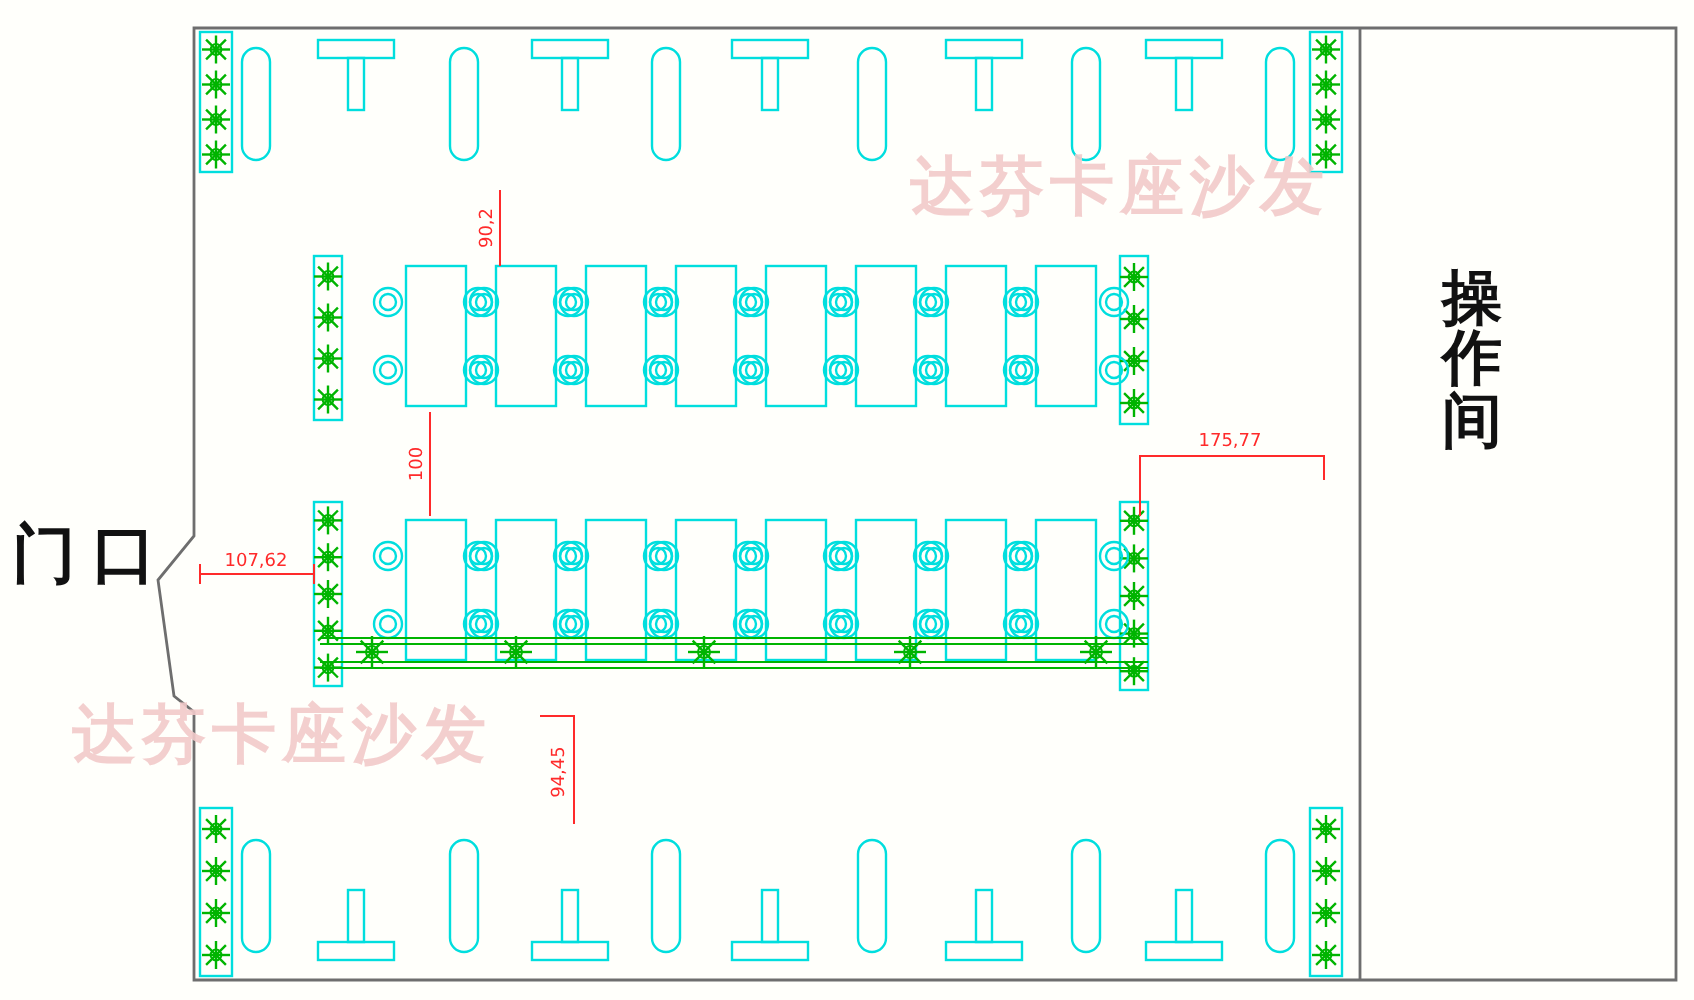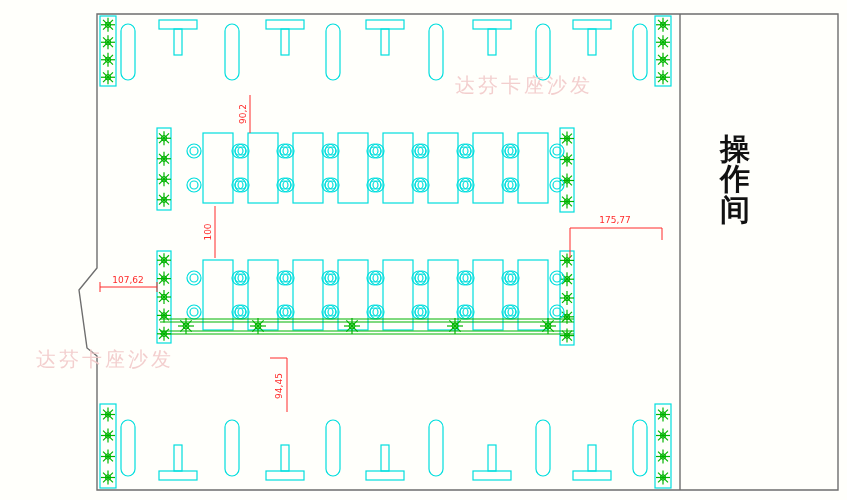--- a/index.html
+++ b/index.html
@@ -16,21 +16,21 @@
   }
   #plan-svg{position:absolute;left:0;top:0;}
   .cy{stroke:var(--c-furniture);fill:none;stroke-width:1.2;}
   .wall{stroke:var(--c-wall);fill:none;stroke-width:1.4;}
   .red{stroke:var(--c-dimension);fill:none;stroke-width:1;}
   .rtext{fill:var(--c-dimension);font-size:9px;font-family:"DejaVu Sans",sans-serif;}
   .plant line{stroke:var(--c-plant);stroke-width:1.2;}
   .plant circle{stroke:var(--c-plant);fill:none;stroke-width:1;}
   .gline{stroke:var(--c-plant);stroke-width:1;}
   .wm{
-    position:absolute;color:var(--c-watermark);font-weight:normal;font-size:20px;
+    position:absolute;color:var(--c-watermark);font-weight:bold;font-size:32px;
     letter-spacing:3px;white-space:nowrap;font-family:"DejaVu Sans",sans-serif;
     opacity:.9;user-select:none;
   }
   #wm-top{left:455px;top:72px;}
   #wm-mid{left:203px;top:186px;}
   #wm-bot{left:36px;top:346px;}
   .room-label{
     position:absolute;color:#111;font-family:"Liberation Serif",serif;
   }
   #entrance-label{left:6px;top:256px;font-size:32px;letter-spacing:8px;font-weight:bold;}
@@ -536,14 +536,15 @@
       <text class="rtext" x="615" y="223" text-anchor="middle">175,77</text>
 
       <path class="red" d="M270,358 L287,358 L287,412"></path>
       <text class="rtext" x="282" y="386" text-anchor="middle" transform="rotate(-90 282 386)">94,45</text>
     </g>
   </svg>
 
   <div class="wm" id="wm-top">达芬卡座沙发</div>
   <div class="wm" id="wm-bot">达芬卡座沙发</div>
 
+  <div class="room-label" id="entrance-label">门口</div>
   <div class="room-label" id="operation-label">操作间</div>
 </div>
 
 </body></html>

